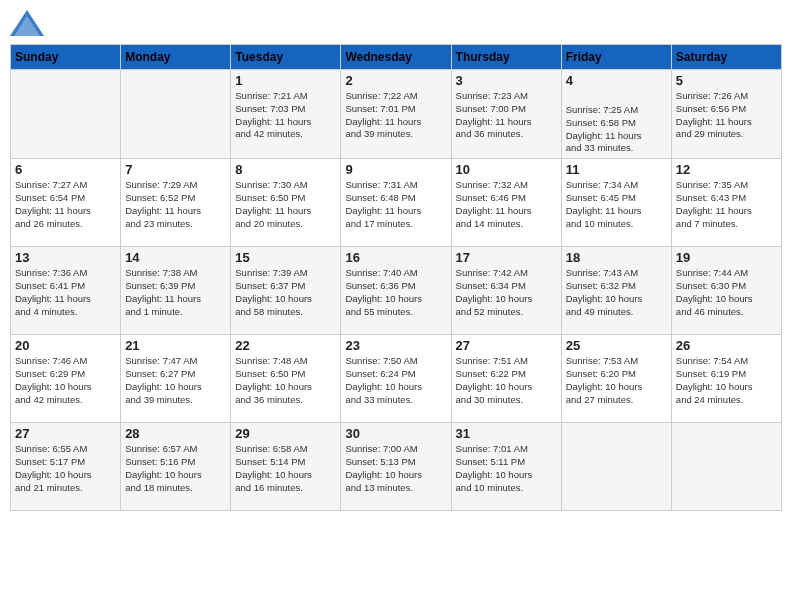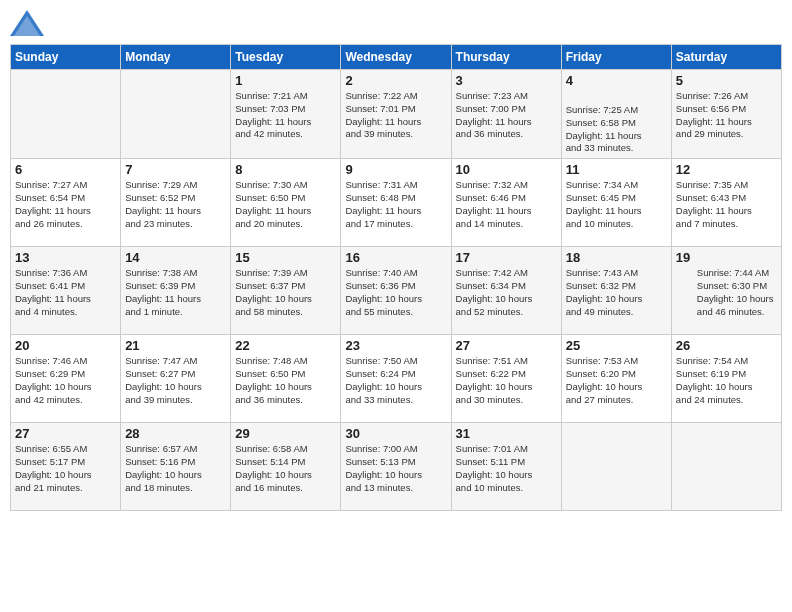--- a/index.html
+++ b/index.html
@@ -39,21 +39,21 @@
       font-size: 16px;
       color: #444;
     }
     .calendar {
       width: 100%;
       border-collapse: collapse;
       table-layout: fixed;
     }
     .calendar th {
       background-color: #1565c0;
-      color: #ffffff;
+      color: #000000;
       font-size: 12px;
       font-weight: bold;
       padding: 5px 4px;
       text-align: left;
       border: 1px solid #ccc;
     }
     .calendar td {
       vertical-align: top;
       border: 1px solid #ccc;
       padding: 3px 4px;
@@ -235,21 +235,21 @@
         </td>
         <td>
           <span class="day-num">18</span>
           <div class="cell-info" style="white-space: pre-line;">Sunrise: 7:43 AM
 Sunset: 6:32 PM
 Daylight: 10 hours
 and 49 minutes.</div>
         </td>
         <td>
           <span class="day-num">19</span>
-          <div class="cell-info" style="white-space: pre-line; margin-left: 21px;">Sunrise: 7:44 AM
+          <div class="cell-info" style="white-space: pre-line;">Sunrise: 7:44 AM
 Sunset: 6:30 PM
 Daylight: 10 hours
 and 46 minutes.</div>
         </td>
       </tr>
       <tr>
         <td>
           <span class="day-num">20</span>
           <div class="cell-info" style="white-space: pre-line;">Sunrise: 7:46 AM
 Sunset: 6:29 PM

